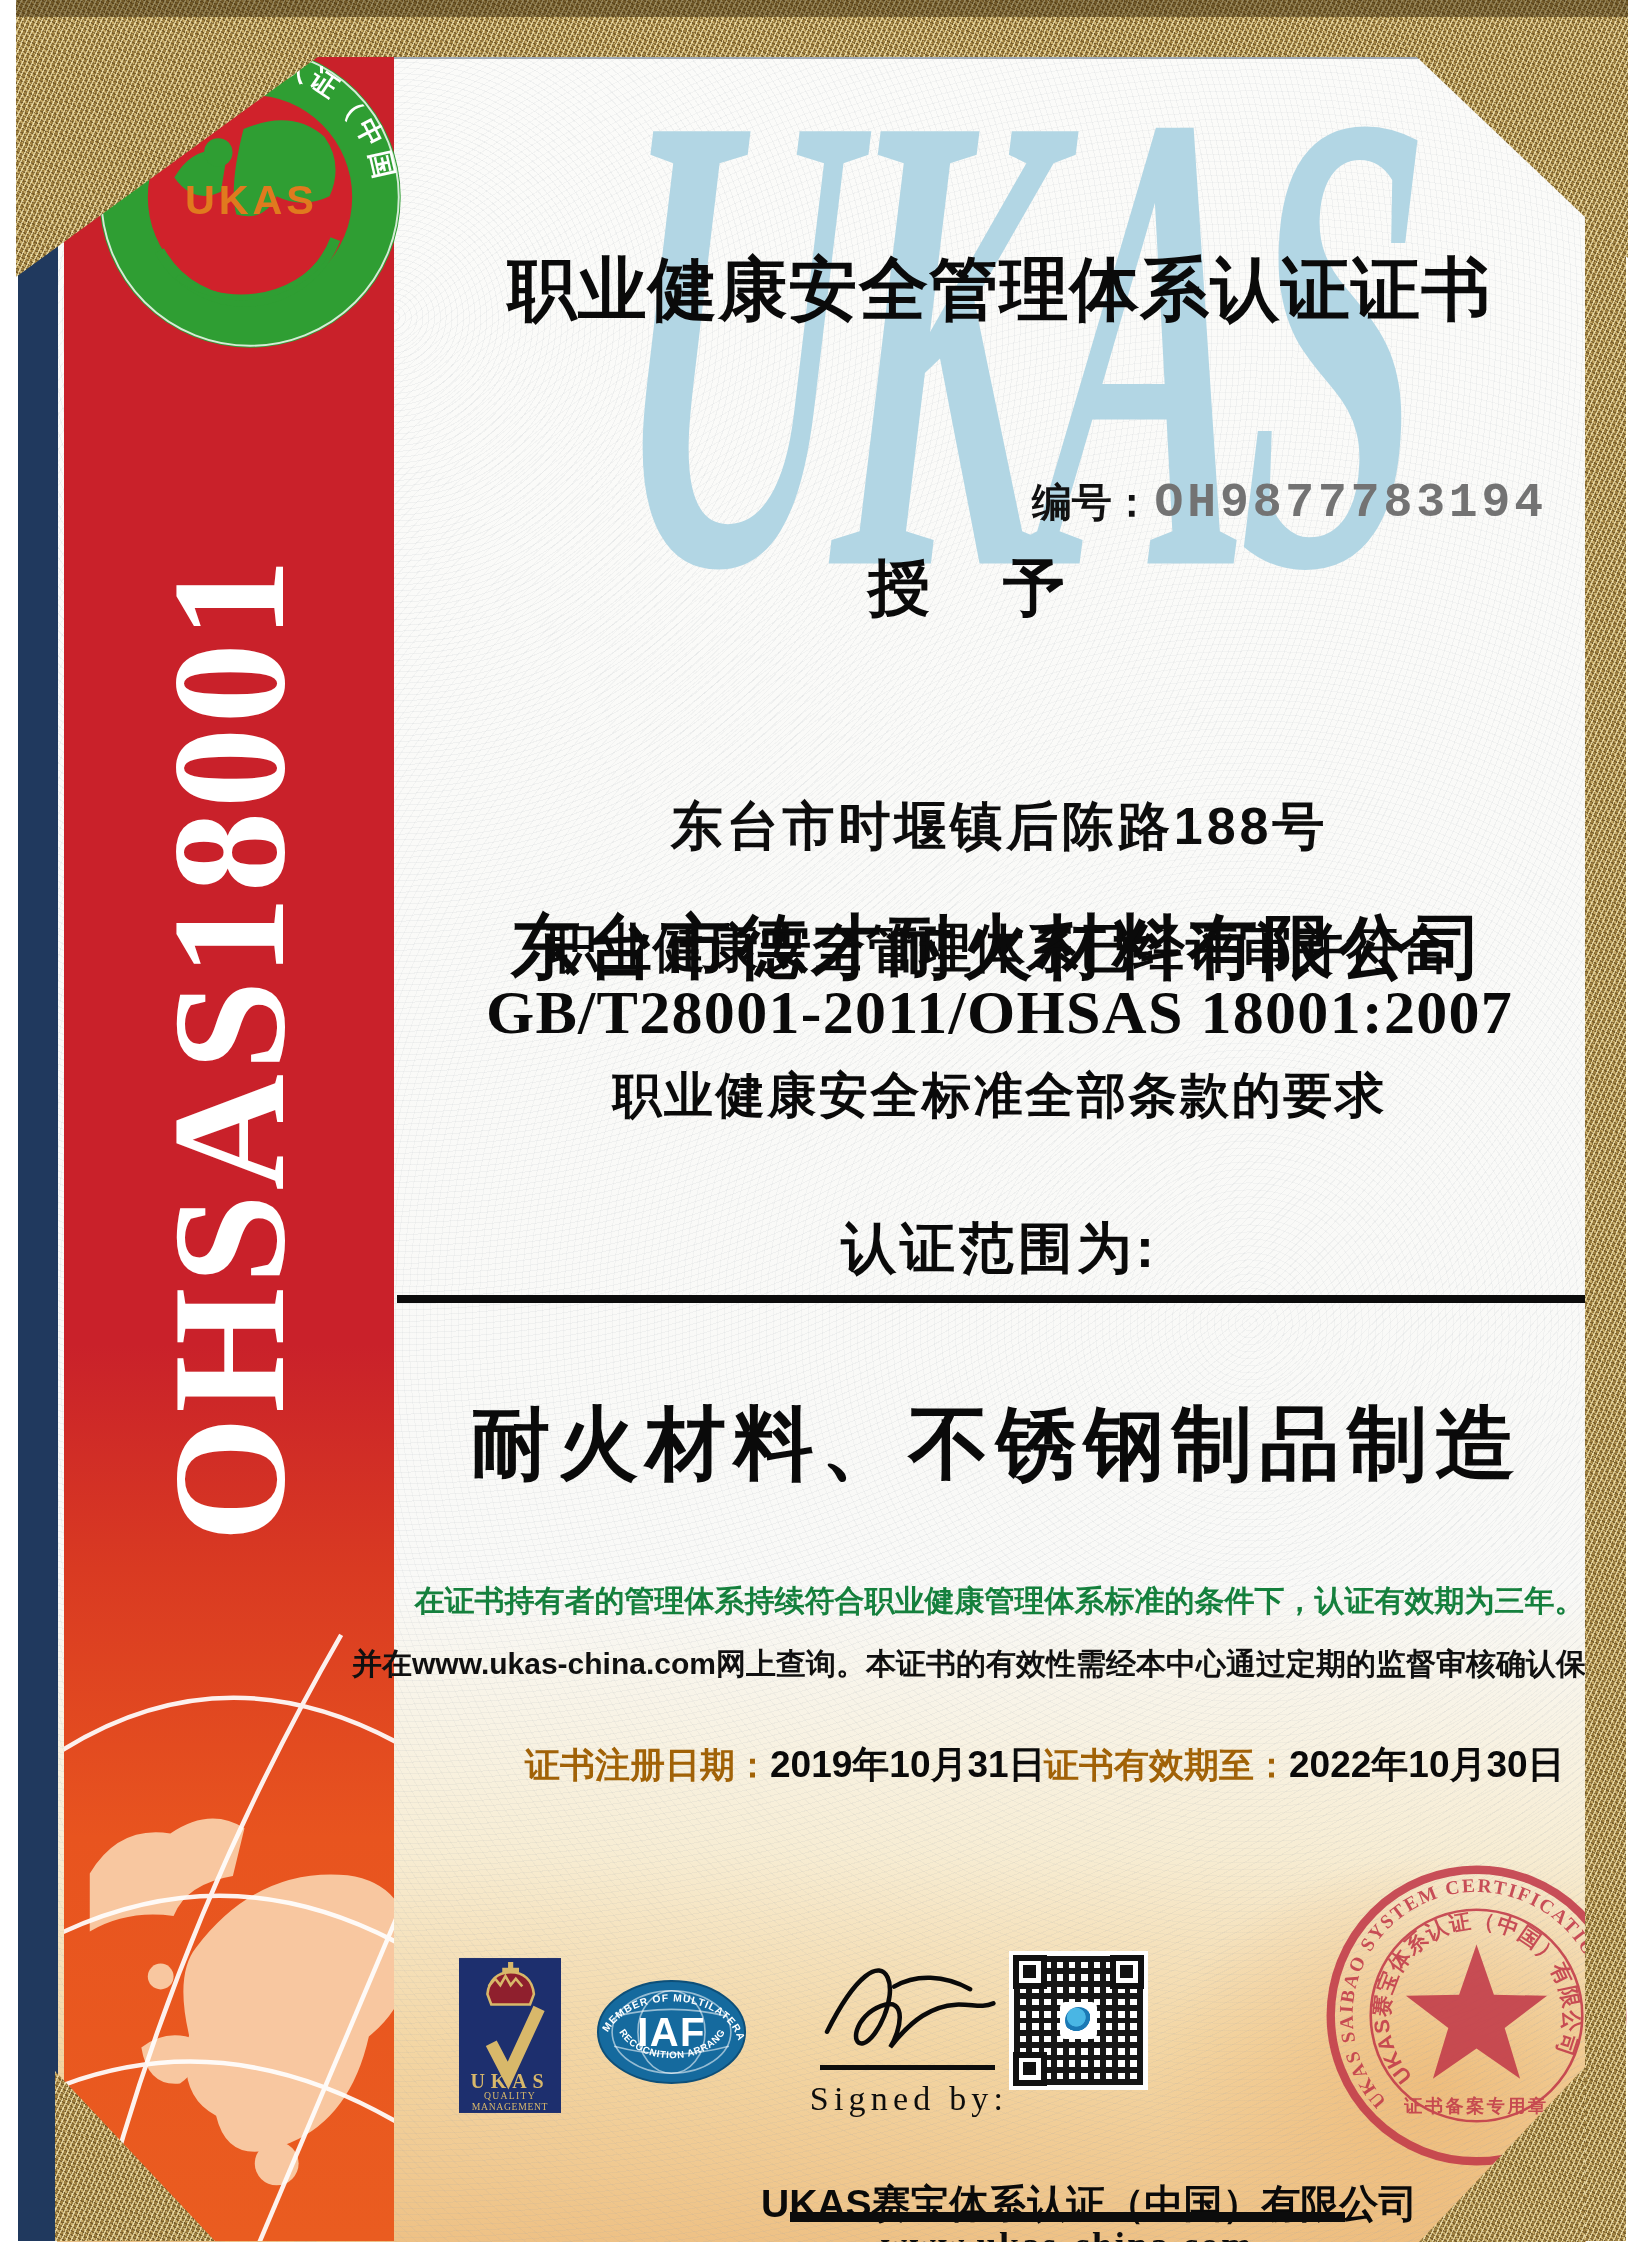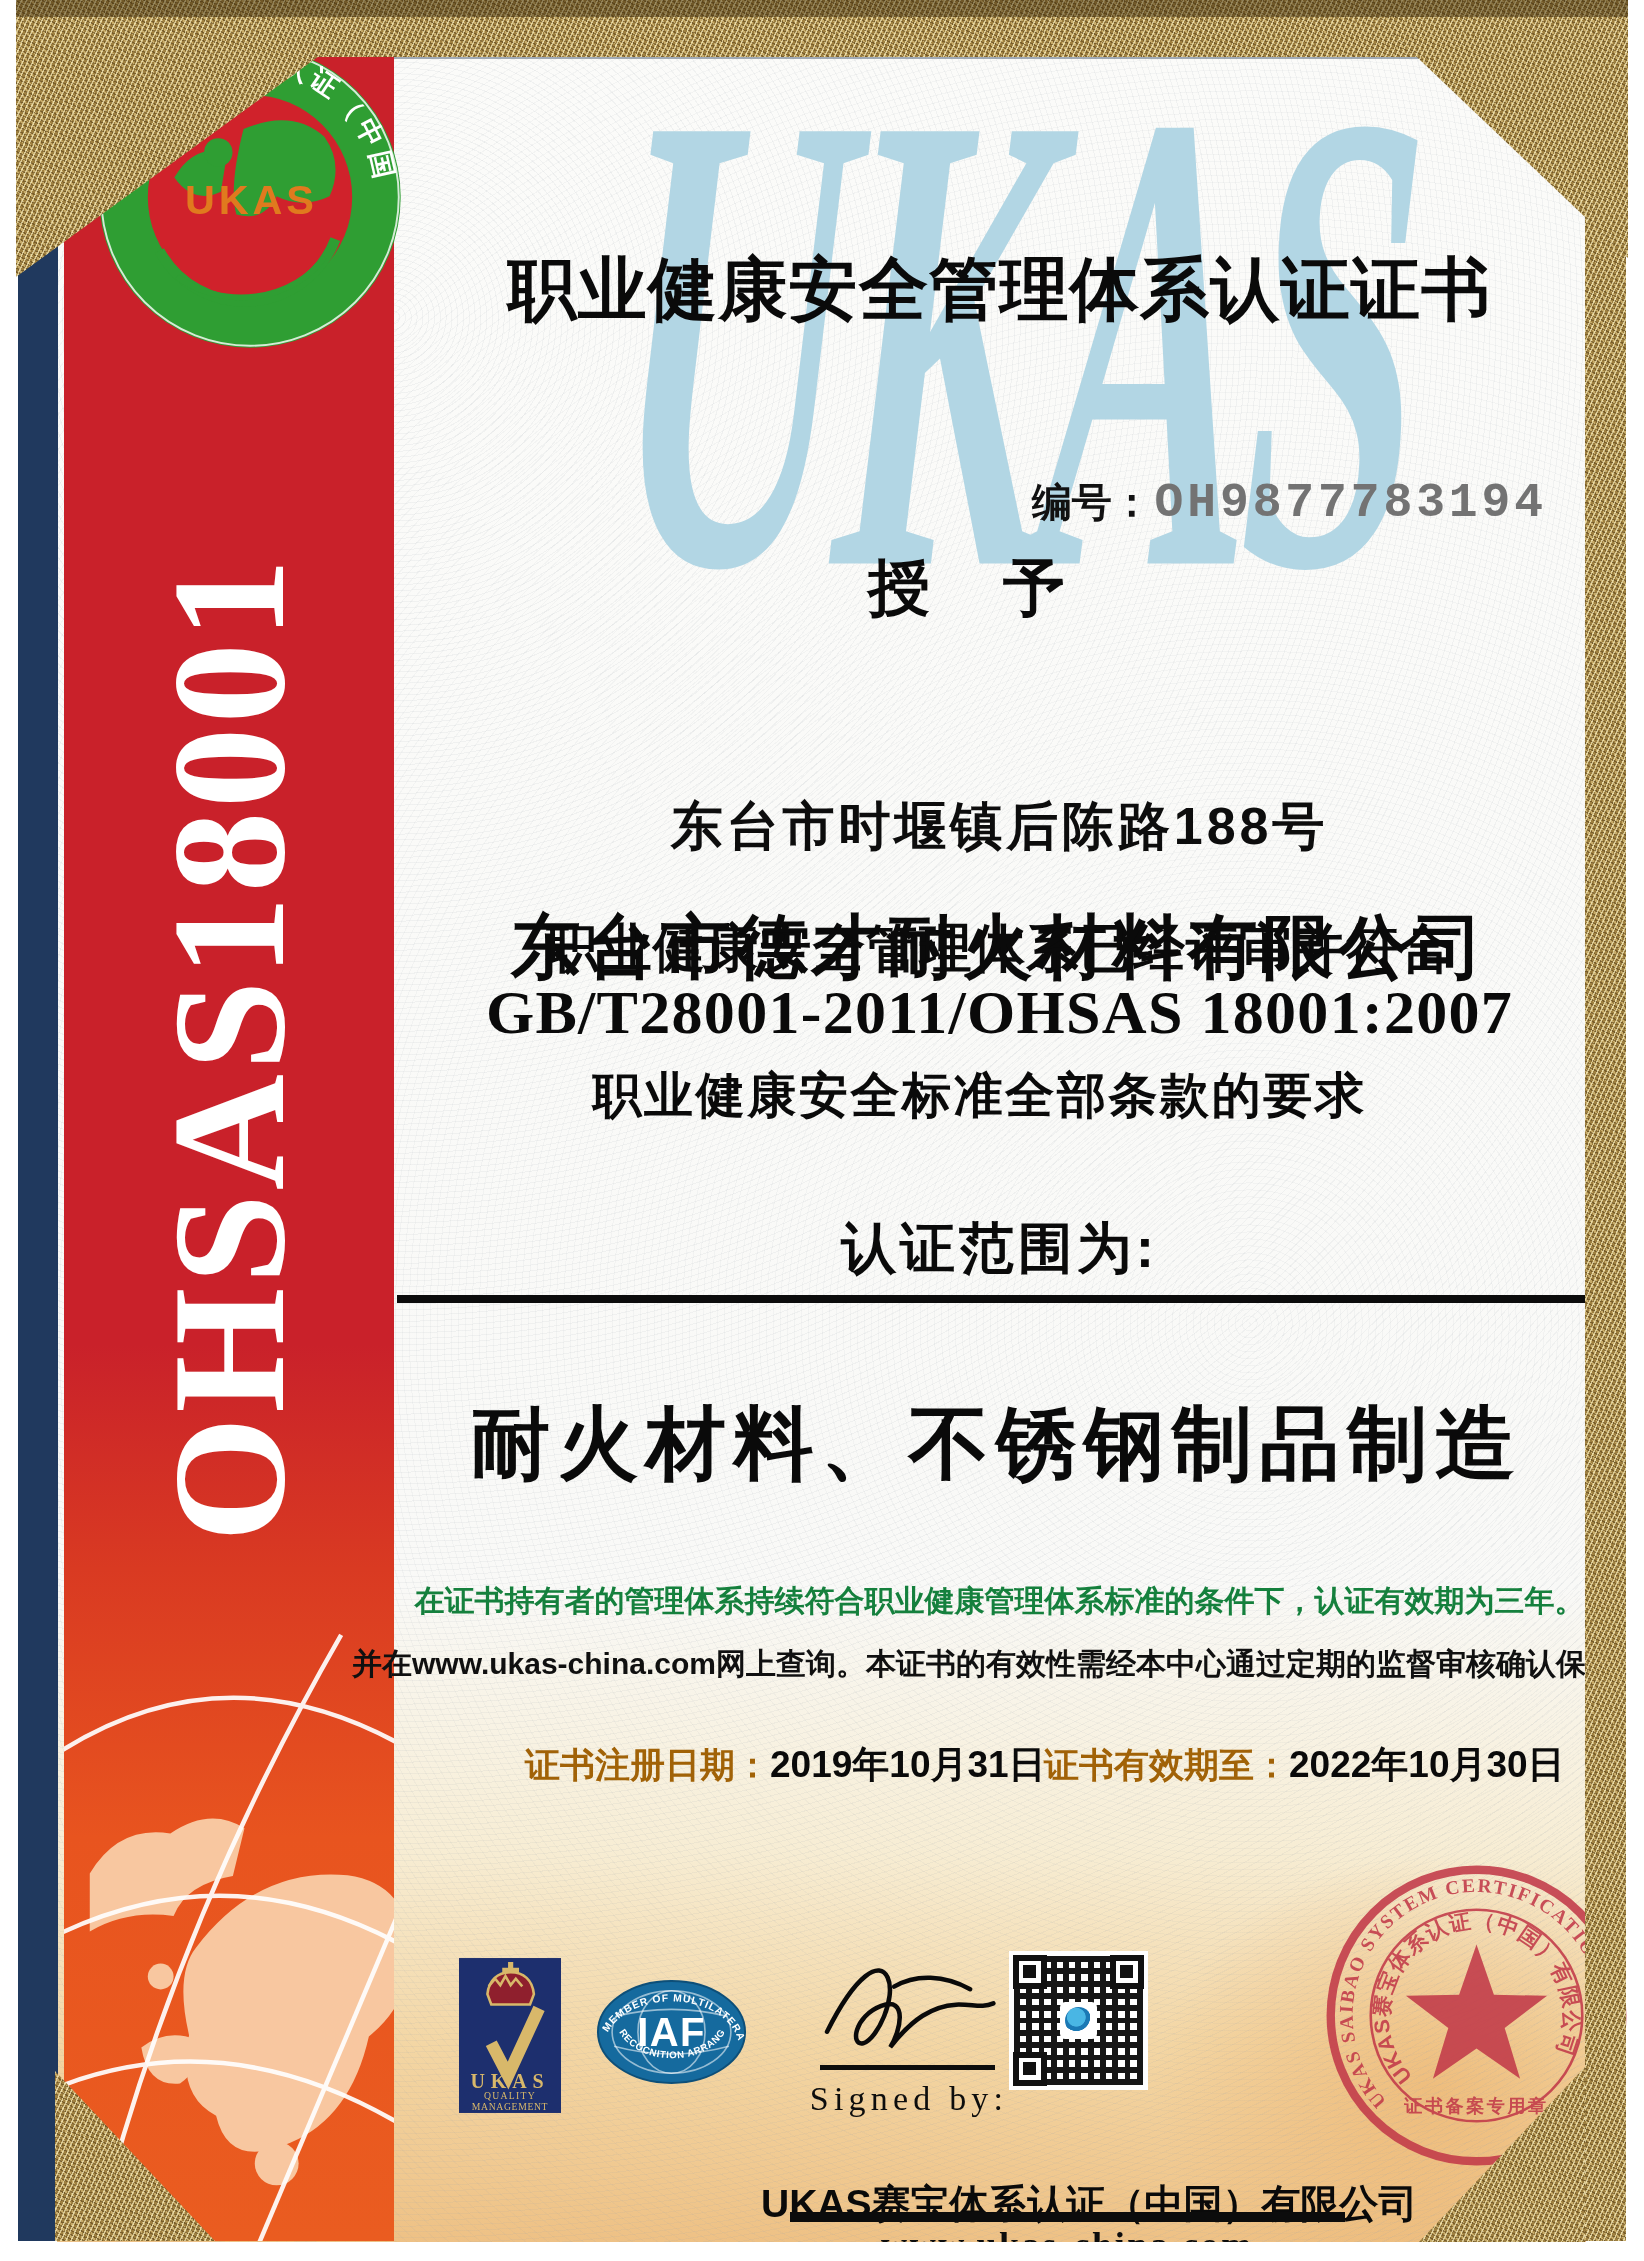--- a/index.html
+++ b/index.html
@@ -75,21 +75,21 @@
   .certno .lbl{font-size:40px;font-weight:bold;color:#111;}
   .certno .val{font-family:Liberation Mono, monospace;font-size:48px;font-weight:bold;letter-spacing:3.9px;color:#737373;}
   .awarded{left:400px;top:546px;width:1161px;z-index:5;text-align:center;font-size:62px;font-weight:bold;letter-spacing:28px;color:#0a0a0a;}
   .company{left:361px;top:901px;width:1277px;z-index:5;text-align:center;font-size:70px;font-weight:bold;letter-spacing:5.2px;color:#0a0a0a;white-space:nowrap;}
   .address{left:400px;top:792px;width:1199px;z-index:5;text-align:center;font-size:52px;font-weight:600;letter-spacing:3.9px;color:#0d0d0d;white-space:nowrap;}
   .stmt1{left:400px;top:914px;width:1199px;z-index:5;text-align:center;font-size:52px;font-weight:bold;letter-spacing:1.3px;color:#0a0a0a;white-space:nowrap;}
   .standard{
     left:400px;top:977px;width:1199px;z-index:5;text-align:center;
     font-family:"Liberation Serif","DejaVu Serif",serif;font-size:62px;font-weight:600;letter-spacing:1.3px;color:#0a0a0a;white-space:nowrap;
   }
-  .stmt2{left:380px;top:1063px;width:1199px;z-index:5;text-align:center;font-size:49px;font-weight:bold;letter-spacing:2.6px;color:#0a0a0a;white-space:nowrap;}
+  .stmt2{left:400px;top:1063px;width:1199px;z-index:5;text-align:center;font-size:49px;font-weight:bold;letter-spacing:2.6px;color:#0a0a0a;white-space:nowrap;}
   .scope-label{left:400px;top:1212px;width:1199px;z-index:5;text-align:center;font-size:55px;font-weight:bold;letter-spacing:3.9px;color:#0a0a0a;}
   .divider{left:397px;top:1295px;width:1191px;height:8.4px;background:#0c0c0c;z-index:5;}
   .scope-value{left:358px;top:1391px;width:1277px;z-index:5;text-align:center;font-size:80px;font-weight:bold;letter-spacing:7.7px;color:#0a0a0a;white-space:nowrap;}
   .note1{left:400px;top:1581px;width:1199px;z-index:5;text-align:center;font-size:30px;font-weight:600;color:#15803d;white-space:nowrap;}
   .note2{left:351px;top:1644px;width:1296px;z-index:5;text-align:center;font-size:30px;font-weight:600;color:#101010;white-space:nowrap;}
   .date-left{left:525px;top:1740px;z-index:5;white-space:nowrap;}
   .date-right{left:1005px;top:1740px;z-index:5;white-space:nowrap;margin-left:39px;}
   .date-lbl{font-size:35px;font-weight:bold;color:#a16207;}
   .date-val{font-size:37px;font-weight:bold;color:#0a0a0a;}
 

